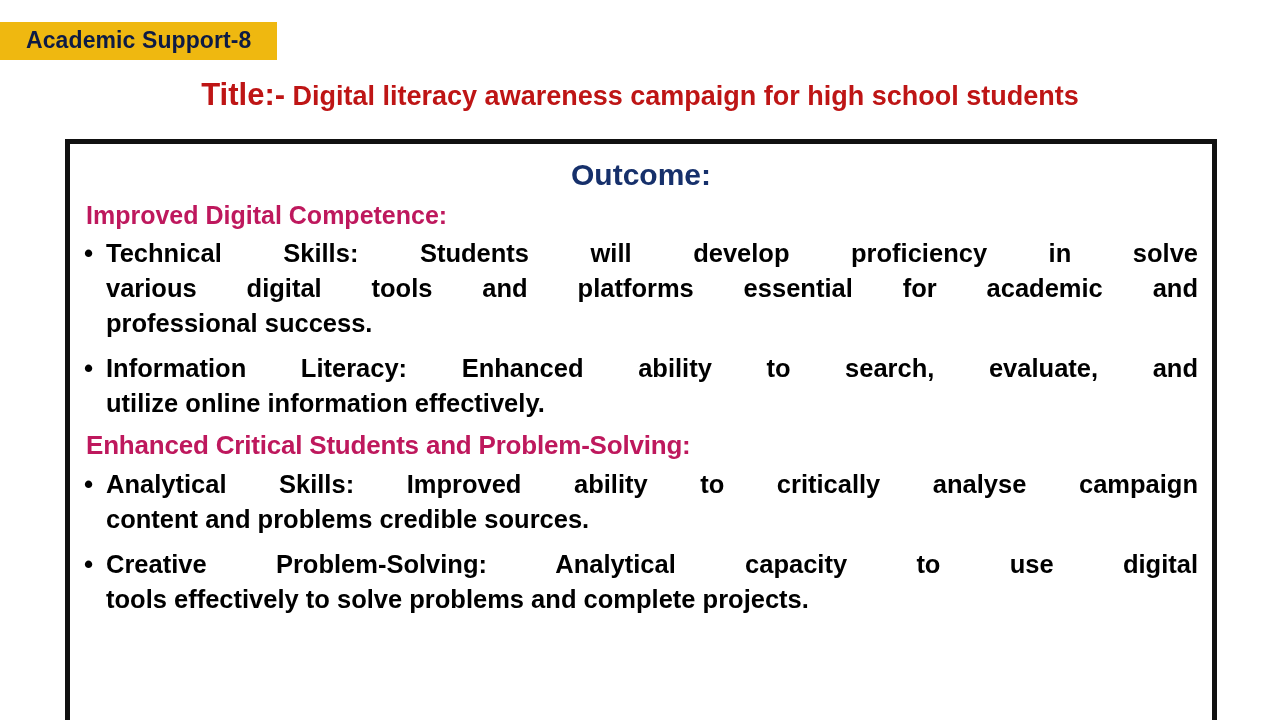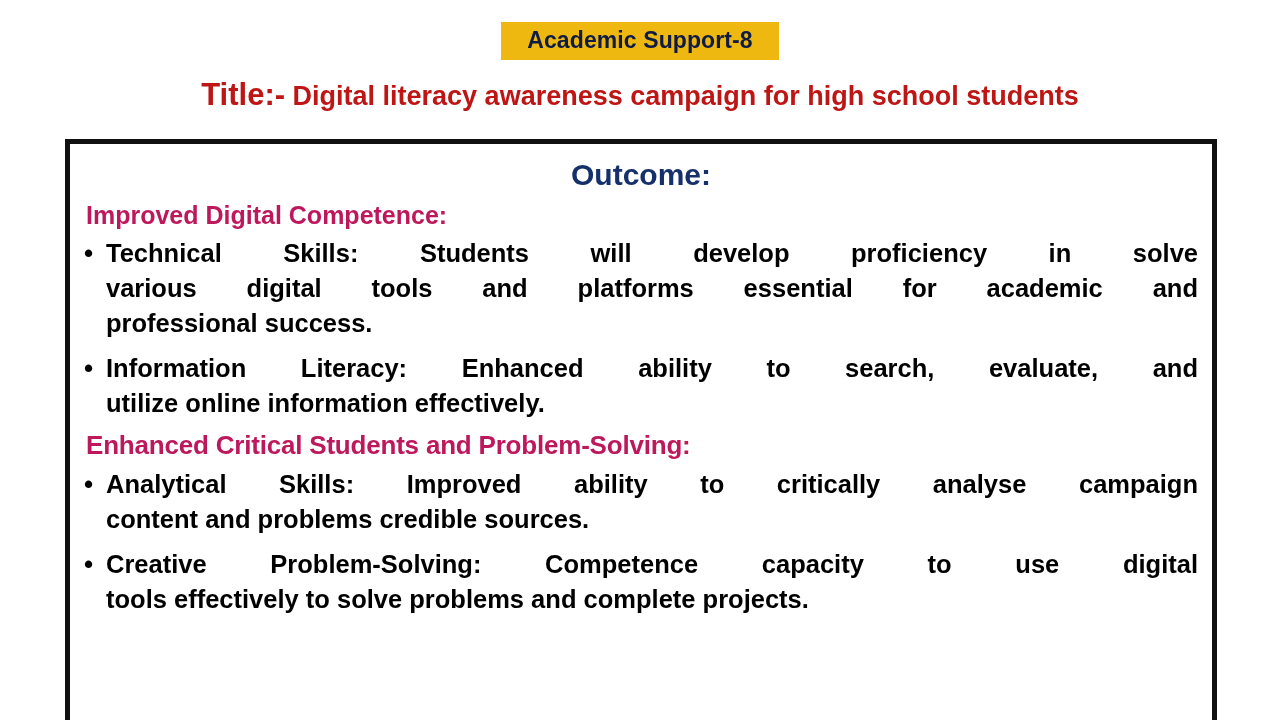--- a/index.html
+++ b/index.html
@@ -21,21 +21,21 @@
     box-sizing: border-box;
   }
 
   
   .banner-row {
     position: absolute;
     top: 22px;
     left: 0;
     width: 1280px;
     display: flex;
-    justify-content: center;
+    justify-content: flex-start;
   }
   .banner {
     background: #EFB810;
     color: #0D1B45;
     font-weight: bold;
     font-size: 23px;
     letter-spacing: 0.1px;
     padding: 6px 26px 8px 26px;
     line-height: 1.05;
     white-space: nowrap;
@@ -177,19 +177,19 @@
       <div class="dot">•</div>
       <div class="txt">
         <span class="line just">Analytical Skills: Improved ability to critically analyse campaign</span>
         <span class="line last">content and problems credible sources.</span>
       </div>
     </div>
 
     <div class="bullet">
       <div class="dot">•</div>
       <div class="txt">
-        <span class="line just">Creative Problem-Solving: Competence capacity to use digital</span>
+        <span class="line just">Creative Problem-Solving: Analytical capacity to use digital</span>
         <span class="line last">tools effectively to solve problems and complete projects.</span>
       </div>
     </div>
 
   </div>
 </div>
 
 </body></html>

